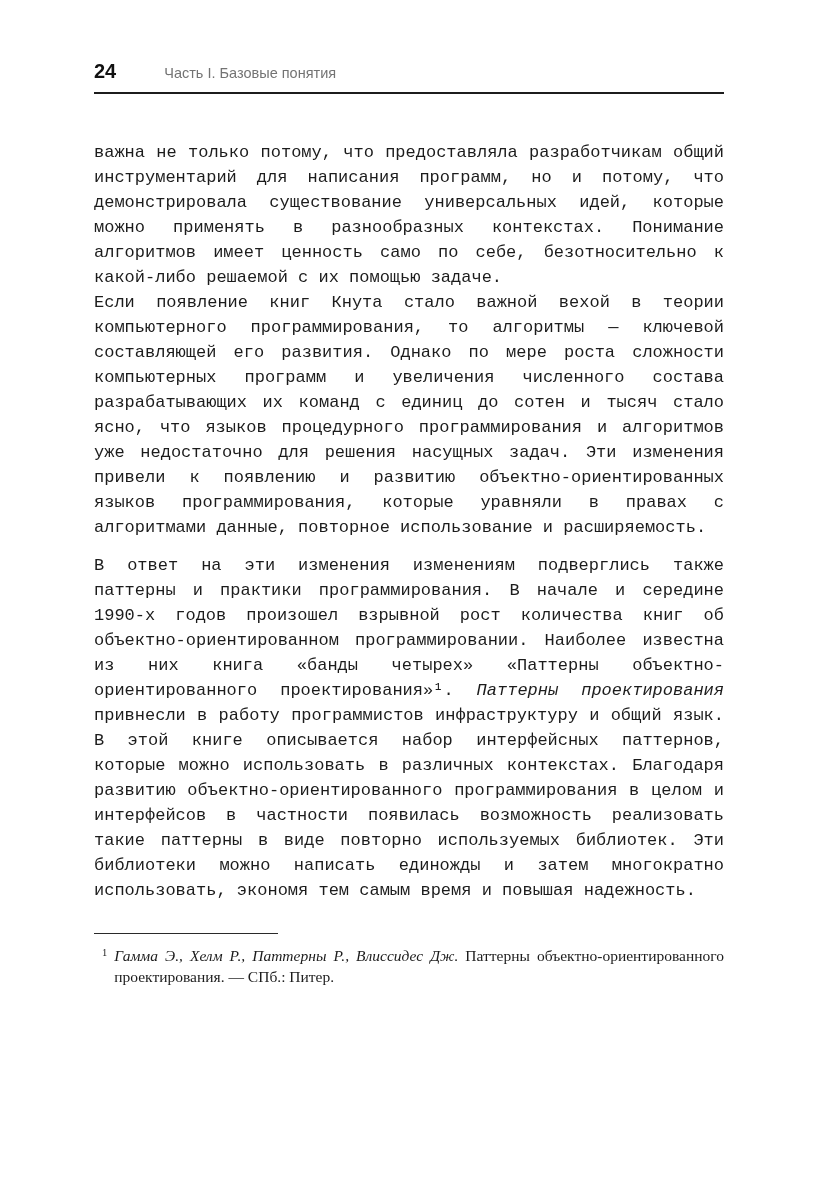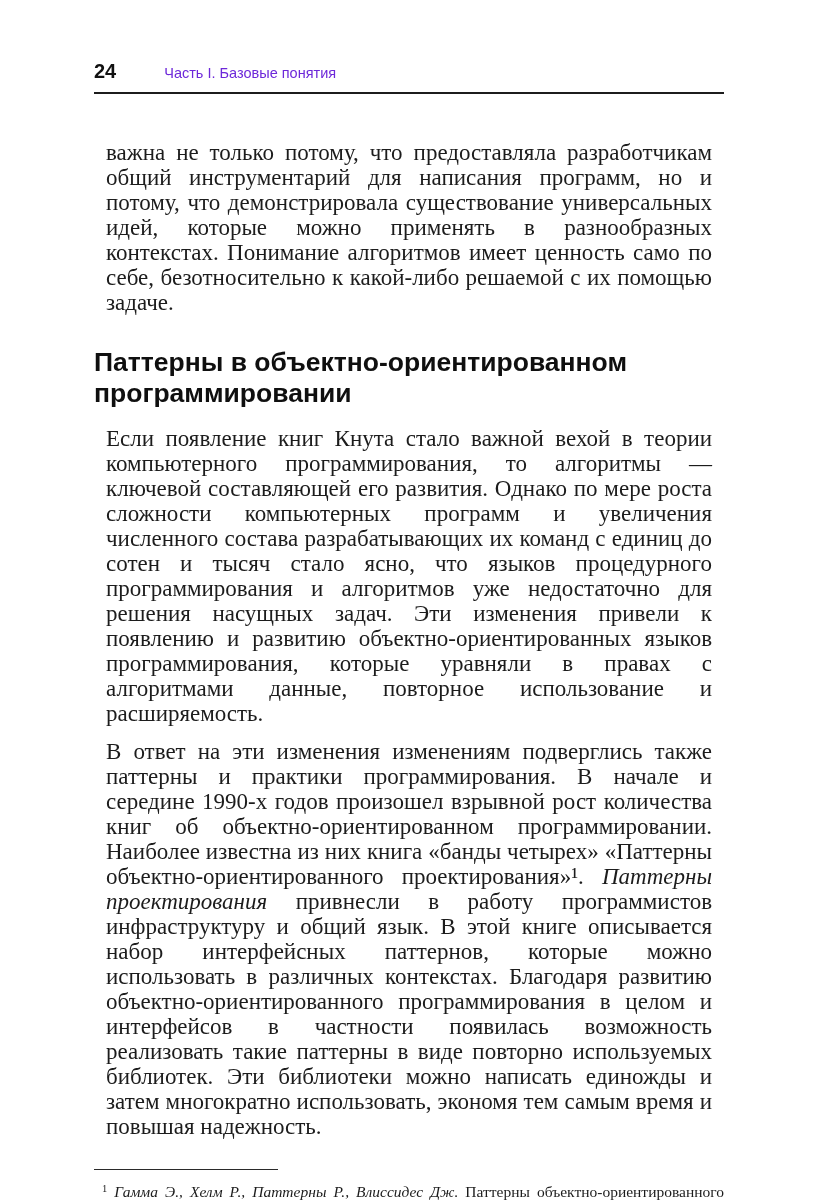--- a/index.html
+++ b/index.html
@@ -29,32 +29,32 @@
     font-family: "Liberation Sans", sans-serif;
   }
   .page-number {
     font-size: 20px;
     font-weight: 700;
     color: #111;
   }
   .section-title {
     margin-left: 48px;
     font-size: 14.5px;
-    color: #6d28d9;
+    color: #737373;
   }
   .header-rule {
     margin-top: 9px;
     height: 2px;
     background: #1c1c1c;
   }
   
   .body-para {
-    margin: 12px;
-    font-family: Liberation Serif, serif;
-    font-size: 23px;
+    margin: 0;
+    font-family: Liberation Mono, monospace;
+    font-size: 17px;
     line-height: 25px;
     text-align: justify;
     color: #1c1c1c;
     hyphens: auto;
   }
   .para-first {
     margin-top: 46px;
   }
   .para-gap {
     margin-top: 13px;
@@ -107,21 +107,20 @@
 
     <header class="page-header">
       <span class="page-number">24</span>
       <span class="section-title">Часть I. Базовые понятия</span>
     </header>
     <div class="header-rule"></div>
 
     <main>
       <p class="body-para para-first">важна не только потому, что предоставляла разработчикам общий инструментарий для написания программ, но и потому, что демонстрировала существование универсальных идей, которые можно применять в разнообразных контекстах. Понимание алгоритмов имеет ценность само по себе, безотносительно к какой-либо решаемой с их помощью задаче.</p>
 
-      <h2 class="section-heading">Паттерны в объектно-ориентированном программировании</h2>
 
       <p class="body-para">Если появление книг Кнута стало важной вехой в теории компьютерного программирования, то алгоритмы — ключевой составляющей его развития. Однако по мере роста сложности компьютерных программ и увеличения численного состава разрабатывающих их команд с единиц до сотен и тысяч стало ясно, что языков процедурного программирования и алгоритмов уже недостаточно для решения насущных задач. Эти изменения привели к появлению и развитию объектно-ориентированных языков программирования, которые уравняли в правах с алгоритмами данные, повторное использование и расширяемость.</p>
 
       <p class="body-para para-gap"><span>В ответ на эти изменения изменениям подверглись также паттерны и практики программирования. В начале и середине 1990-х годов произошел взрывной рост количества книг об объектно-ориентированном программировании. Наиболее известна из них книга «банды четырех» «Паттерны объектно-ориентированного проектирования»¹. </span><span class="italic">Паттерны проектирования</span><span> привнесли в работу программистов инфраструктуру и общий язык. В этой книге описывается набор интерфейсных паттернов, которые можно использовать в различных контекстах. Благодаря развитию объектно-ориентированного программирования в целом и интерфейсов в частности появилась возможность реализовать такие паттерны в виде повторно используемых библиотек. Эти библиотеки можно написать единожды и затем многократно использовать, экономя тем самым время и повышая надежность.</span></p>
     </main>
 
     <footer class="footnote-area">
       <div class="footnote-rule"></div>
       <div class="footnote">
         <span class="footnote-marker">1</span>

